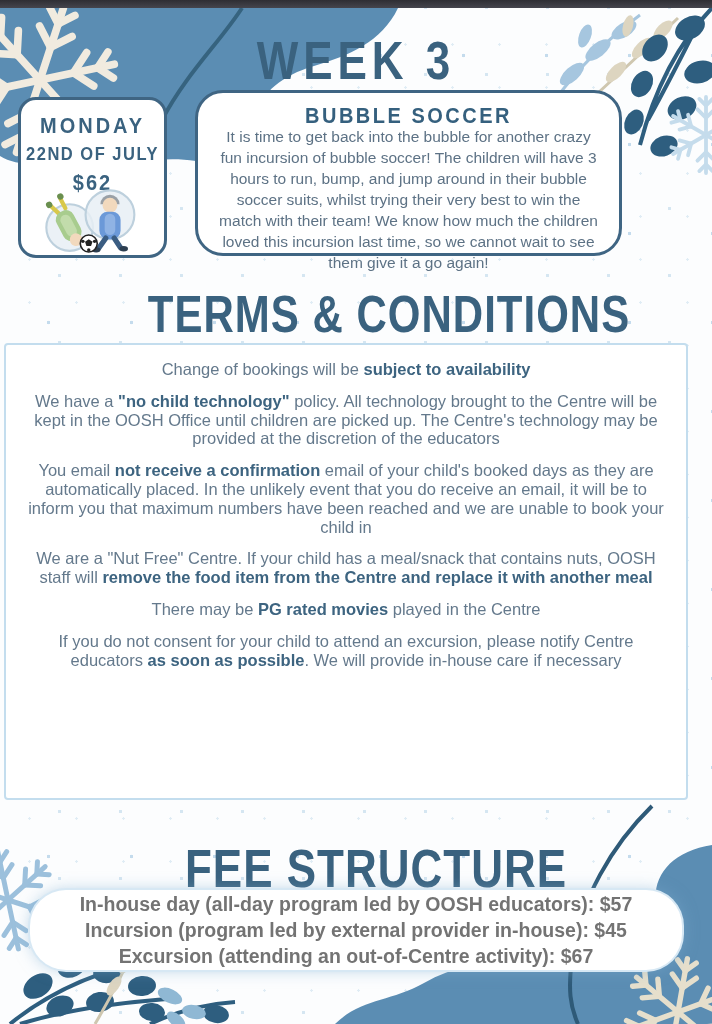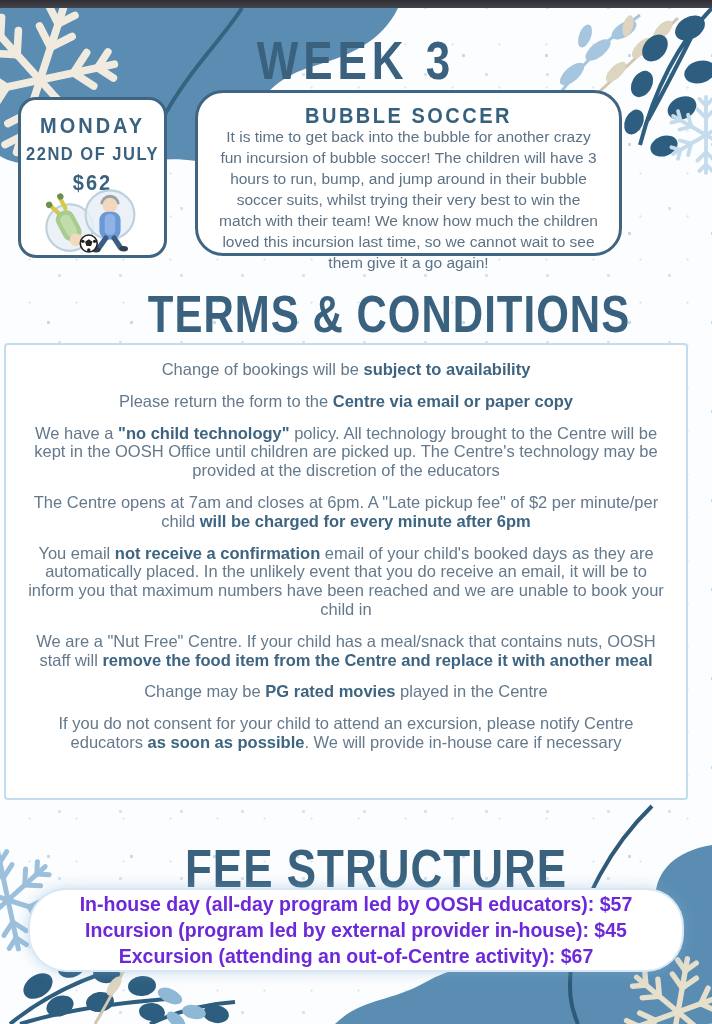--- a/index.html
+++ b/index.html
@@ -54,21 +54,21 @@
     background:#fff; border:2px solid #c3ddee; border-radius:4px; z-index:3;
     padding:15px 22px 4px; text-align:center; }
   .tc-p { margin:0 0 13px; font-size:16.5px; line-height:1.14; color:#64798c; }
   .tc-p .b { font-weight:700; color:#3d6480; }
 
   
   .fee-box { position:absolute; left:30px; top:890px; width:652px; height:80px;
     background:#fff; border-radius:36px; z-index:3;
     box-shadow:0 0 0 2px #d7e8f4, 0 0 16px rgba(130,175,210,.55);
     display:flex; flex-direction:column; justify-content:center; text-align:center; }
-  .fee-line { font-size:19.5px; font-weight:700; color:#6d28d9; line-height:26px; white-space:nowrap; }
+  .fee-line { font-size:19.5px; font-weight:700; color:#737373; line-height:26px; white-space:nowrap; }
 </style>
 </head>
 <body>
 
 <div class="page">
 
   <div class="topbar"></div>
 
   <svg id="deco-top" class="deco" width="712" height="340" viewBox="0 0 712 340">
     <defs>
@@ -219,26 +219,24 @@
     <span class="a-title">BUBBLE SOCCER</span>
     <div class="a-desc">It is time to get back into the bubble for another crazy fun incursion of bubble soccer! The children will have 3 hours to run, bump, and jump around in their bubble soccer suits, whilst trying their very best to win the match with their team! We know how much the children loved this incursion last time, so we cannot wait to see them give it a go again!</div>
   </div>
 
   <div class="hd-wrap" id="tc-heading">
     <span class="hd">TERMS &amp; CONDITIONS</span>
   </div>
   <div class="tc-box">
     <div>
         <p class="tc-p"><span>Change of bookings will be </span><span class="b">subject to availability</span></p>
-        <p class="tc-p"><span>Please return the form to the </span><span class="b">Centre via email or paper copy</span></p>
         <p class="tc-p"><span>We have a </span><span class="b">"no child technology"</span><span> policy. All technology brought to the Centre will be kept in the OOSH Office until children are picked up. The Centre's technology may be provided at the discretion of the educators</span></p>
-        <p class="tc-p"><span>The Centre opens at 7am and closes at 6pm. A "Late pickup fee" of $2 per minute/per child </span><span class="b">will be charged for every minute after 6pm</span></p>
         <p class="tc-p"><span>You email </span><span class="b">not receive a confirmation</span><span> email of your child's booked days as they are automatically placed. In the unlikely event that you do receive an email, it will be to inform you that maximum numbers have been reached and we are unable to book your child in</span></p>
         <p class="tc-p"><span>We are a "Nut Free" Centre. If your child has a meal/snack that contains nuts, OOSH staff will </span><span class="b">remove the food item from the Centre and replace it with another meal</span></p>
-        <p class="tc-p"><span>Change may be </span><span class="b">PG rated movies</span><span> played in the Centre</span></p>
+        <p class="tc-p"><span>There may be </span><span class="b">PG rated movies</span><span> played in the Centre</span></p>
         <p class="tc-p"><span>If you do not consent for your child to attend an excursion, please notify Centre educators </span><span class="b">as soon as possible</span><span>. We will provide in-house care if necessary</span></p>
       </div>
   </div>
 
   <div class="hd-wrap" id="fee-heading">
     <span class="hd">FEE STRUCTURE</span>
   </div>
   <div class="fee-box">
     <div>
         <div class="fee-line">In-house day (all-day program led by OOSH educators): $57</div>

